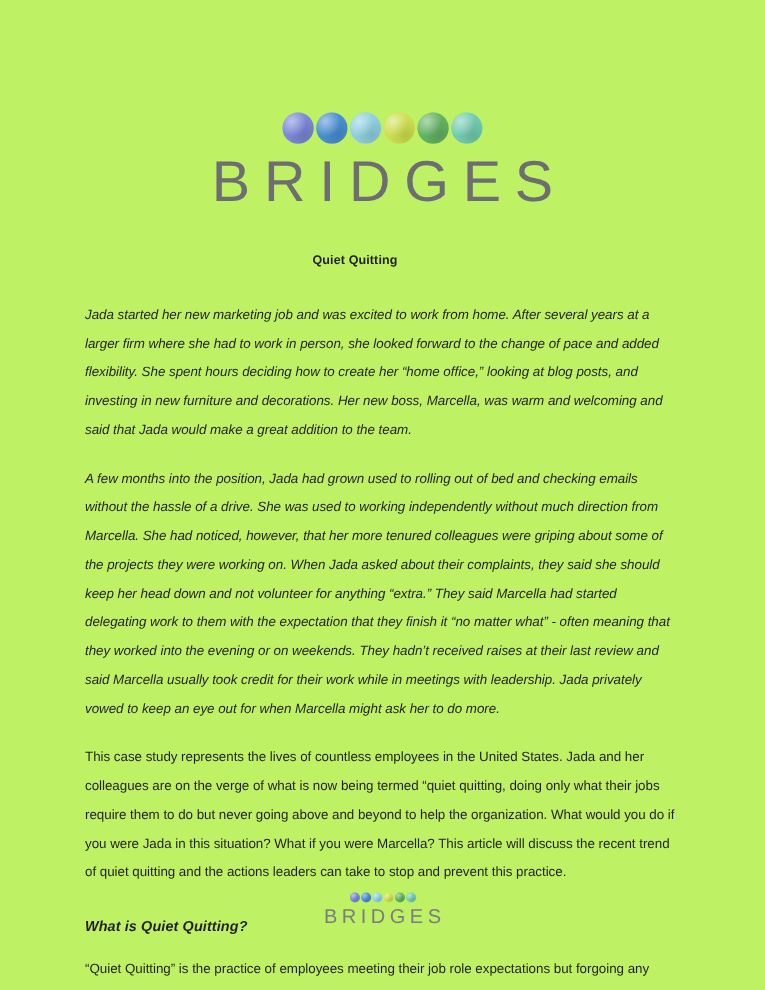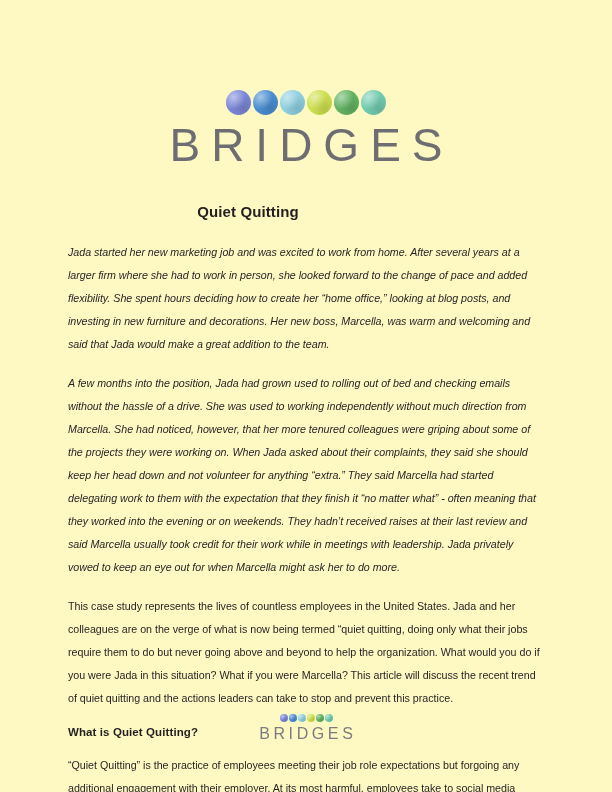--- a/index.html
+++ b/index.html
@@ -13,21 +13,21 @@
     overflow: hidden;
     font-family: "Liberation Sans", sans-serif;
     color: #231f20;
     -webkit-font-smoothing: antialiased;
   }
 
   .page {
     position: relative;
     width: 612px;
     height: 792px;
-    background: #fef9c3;
+    background: #bef264;
     box-sizing: border-box;
   }
 
   
   .header-logo {
     position: absolute;
     left: 0;
     top: 88px;
     width: 612px;
     display: flex;
@@ -68,42 +68,44 @@
     text-indent: 11px;
   }
 
   
   .doc-title {
     position: absolute;
     left: 0;
     top: 203px;
     width: 496px;
     text-align: center;
-    font-size: 15px;
+    font-size: 10px;
     font-weight: bold;
     color: #231f20;
     letter-spacing: 0.1px;
+    padding-left: 36px;
   }
 
   .content {
     position: absolute;
     left: 68px;
     top: 241px;
     width: 477px;
   }
 
   h2.section-heading {
     margin: 0 0 16px 0;
     font-size: 11.5px;
     font-weight: bold;
     color: #231f20;
     letter-spacing: 0.1px;
   }
   h2.section-heading.spaced-top {
-    margin-top: 16px;
+    margin-top: 26px;
+    font-style: italic;
   }
 
   p.para {
     margin: 0 0 16px 0;
     font-size: 10.7px;
     line-height: 23px;
     color: #231f20;
     letter-spacing: -0.02px;
     text-align: left;
   }

